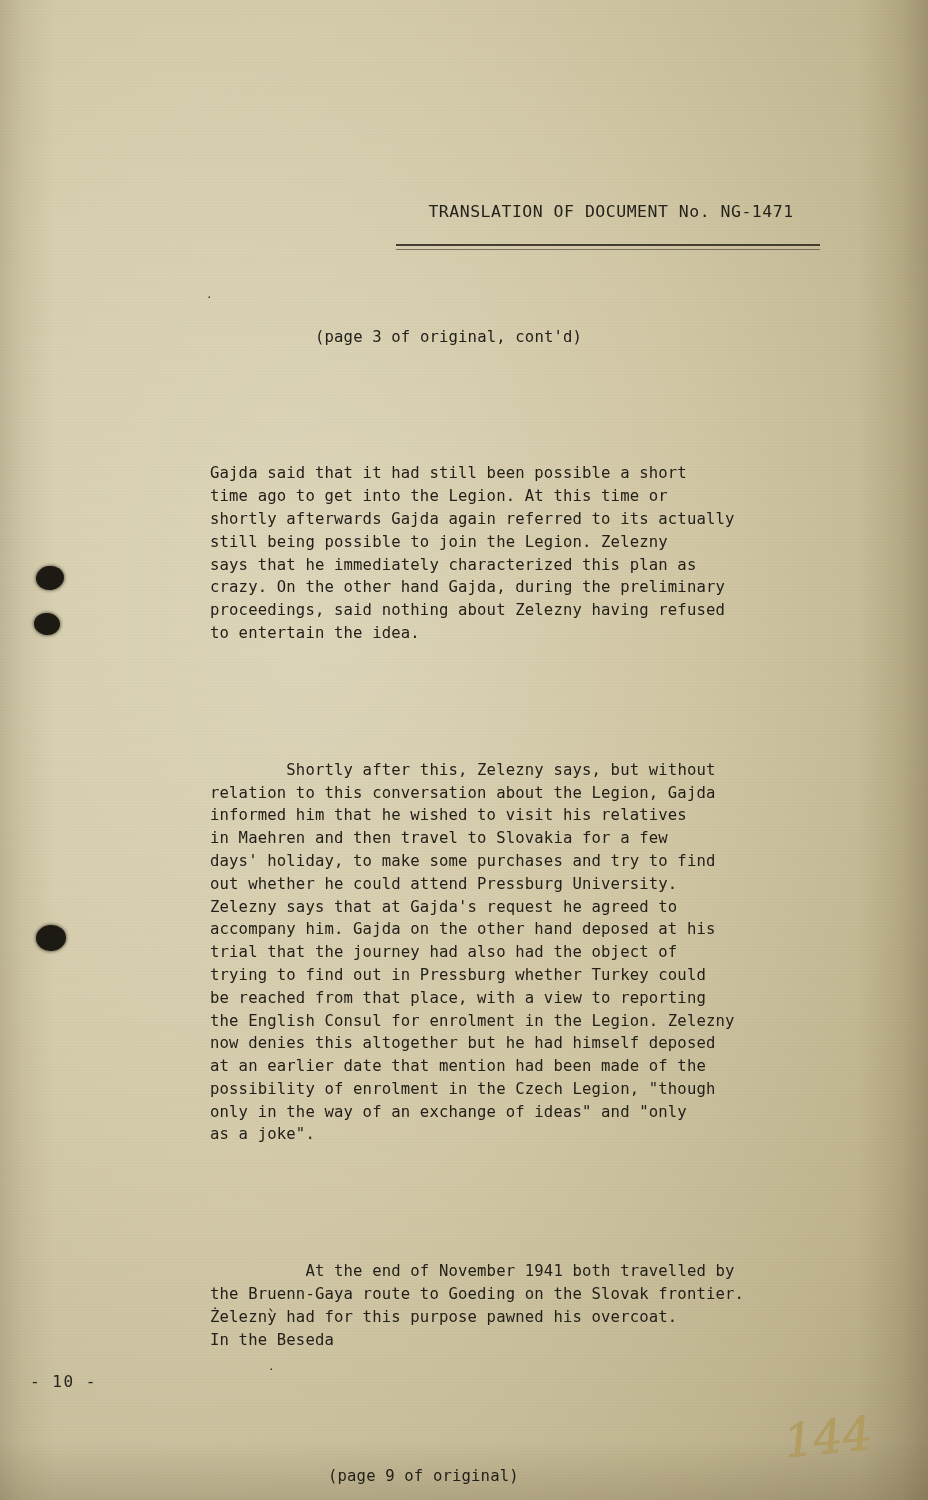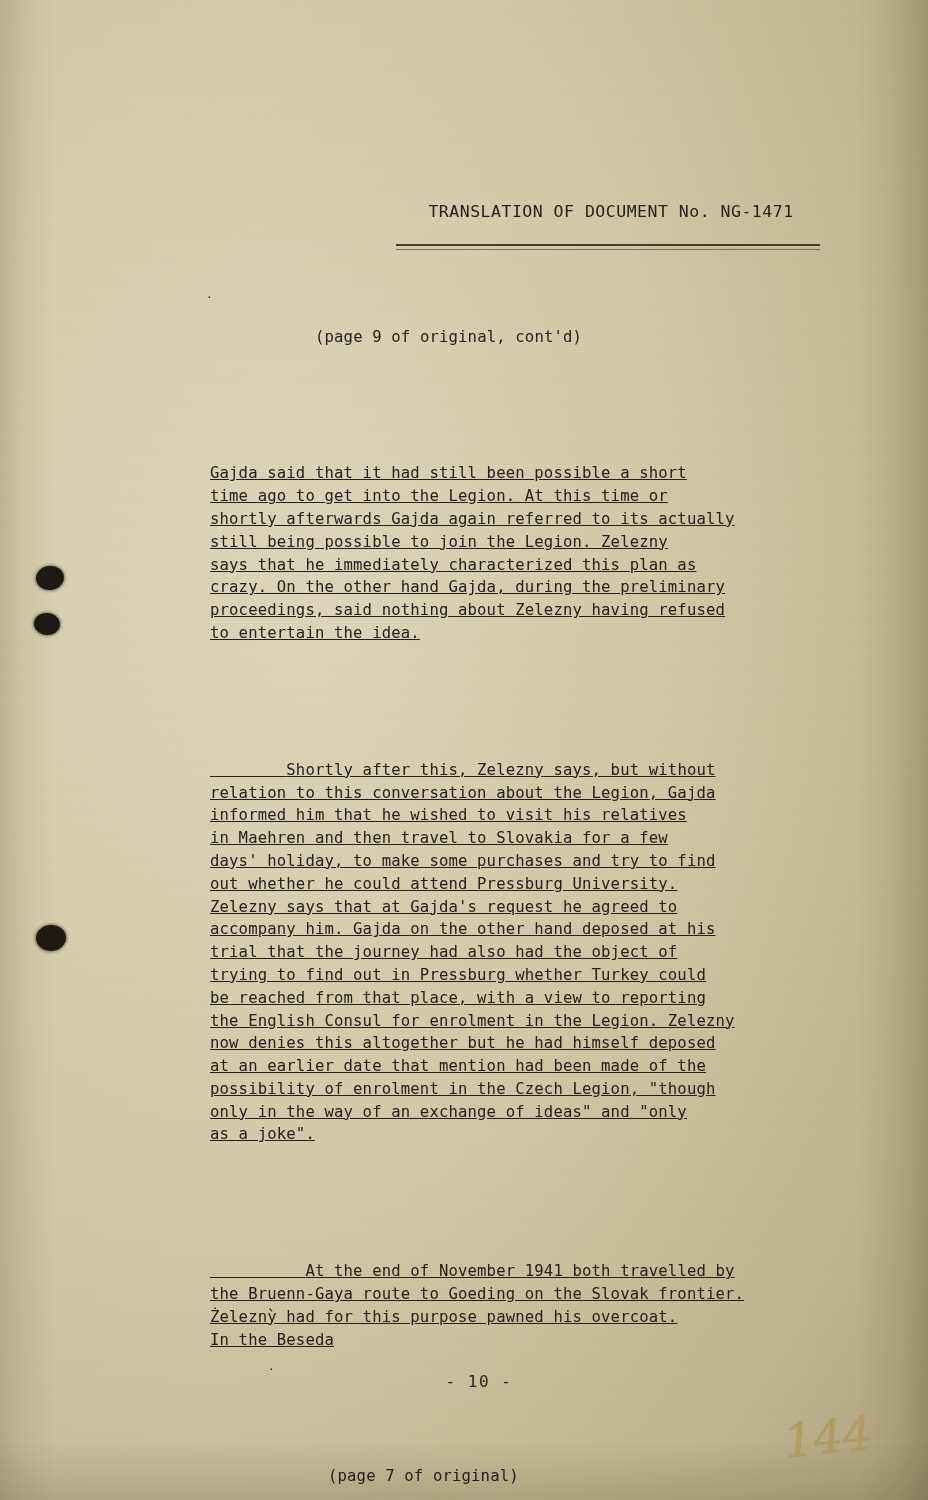--- a/index.html
+++ b/index.html
@@ -104,39 +104,39 @@
     position: absolute;
     left: 210px;
     top: 280px;
     width: 660px;
     color: #23201a;
     font-size: 15.6px;
     line-height: 22.8px;
     letter-spacing: 0.15px;
     white-space: pre-wrap;
   }
-  .para { margin: 0 0 0 0; white-space: pre-wrap; text-decoration: underline; }
+  .para { margin: 0 0 0 0; white-space: pre-wrap; }
   .spacer { height: 22.8px; }
   .centered-note {
     display: block;
     padding-left: 105px;
     white-space: pre;
   }
   .centered-note2 {
     display: block;
     padding-left: 118px;
     white-space: pre;
   }
 
   .page-number {
     position: absolute;
     left: 0;
     top: 1372px;
     width: 928px;
-    text-align: center;
+    text-align: left;
     color: #27241d;
     font-size: 16px;
     letter-spacing: 1.5px;
   }
   .page-number span { padding-left: 30px; }
 
   .stamp-number {
     position: absolute;
     right: 56px;
     bottom: 36px;
@@ -173,21 +173,21 @@
 
   <div class="doc-header">
     <span class="line1">TRANSLATION OF DOCUMENT No. NG-1471</span>
   </div>
   <div class="rule"></div>
   <div class="rule r2"></div>
 
   <div class="tick t1">.</div>
 
   <div class="body-text">
-    <div class="centered-note">(page 9 of original, cont'd)</div>
+    <div class="centered-note">(page 3 of original, cont'd)</div>
     <div class="spacer"></div>
     <div class="para">Gajda said that it had still been possible a short
 time ago to get into the Legion. At this time or
 shortly afterwards Gajda again referred to its actually
 still being possible to join the Legion. Zelezny
 says that he immediately characterized this plan as
 crazy. On the other hand Gajda, during the preliminary
 proceedings, said nothing about Zelezny having refused
 to entertain the idea.</div>
     <div class="spacer"></div>
@@ -207,21 +207,21 @@
 at an earlier date that mention had been made of the
 possibility of enrolment in the Czech Legion, "though
 only in the way of an exchange of ideas" and "only
 as a joke".</div>
     <div class="spacer"></div>
     <div class="para">          At the end of November 1941 both travelled by
 the Bruenn-Gaya route to Goeding on the Slovak frontier.
 Żeleznỳ had for this purpose pawned his overcoat.
 In the Beseda</div>
     <div class="spacer"></div>
-    <div class="centered-note2">(page 7 of original)</div>
+    <div class="centered-note2">(page 9 of original)</div>
     
     
     
     
   </div>
 
   <div class="tick t2">.</div>
 
   <div class="page-number">
     <span>- 10 -</span>

